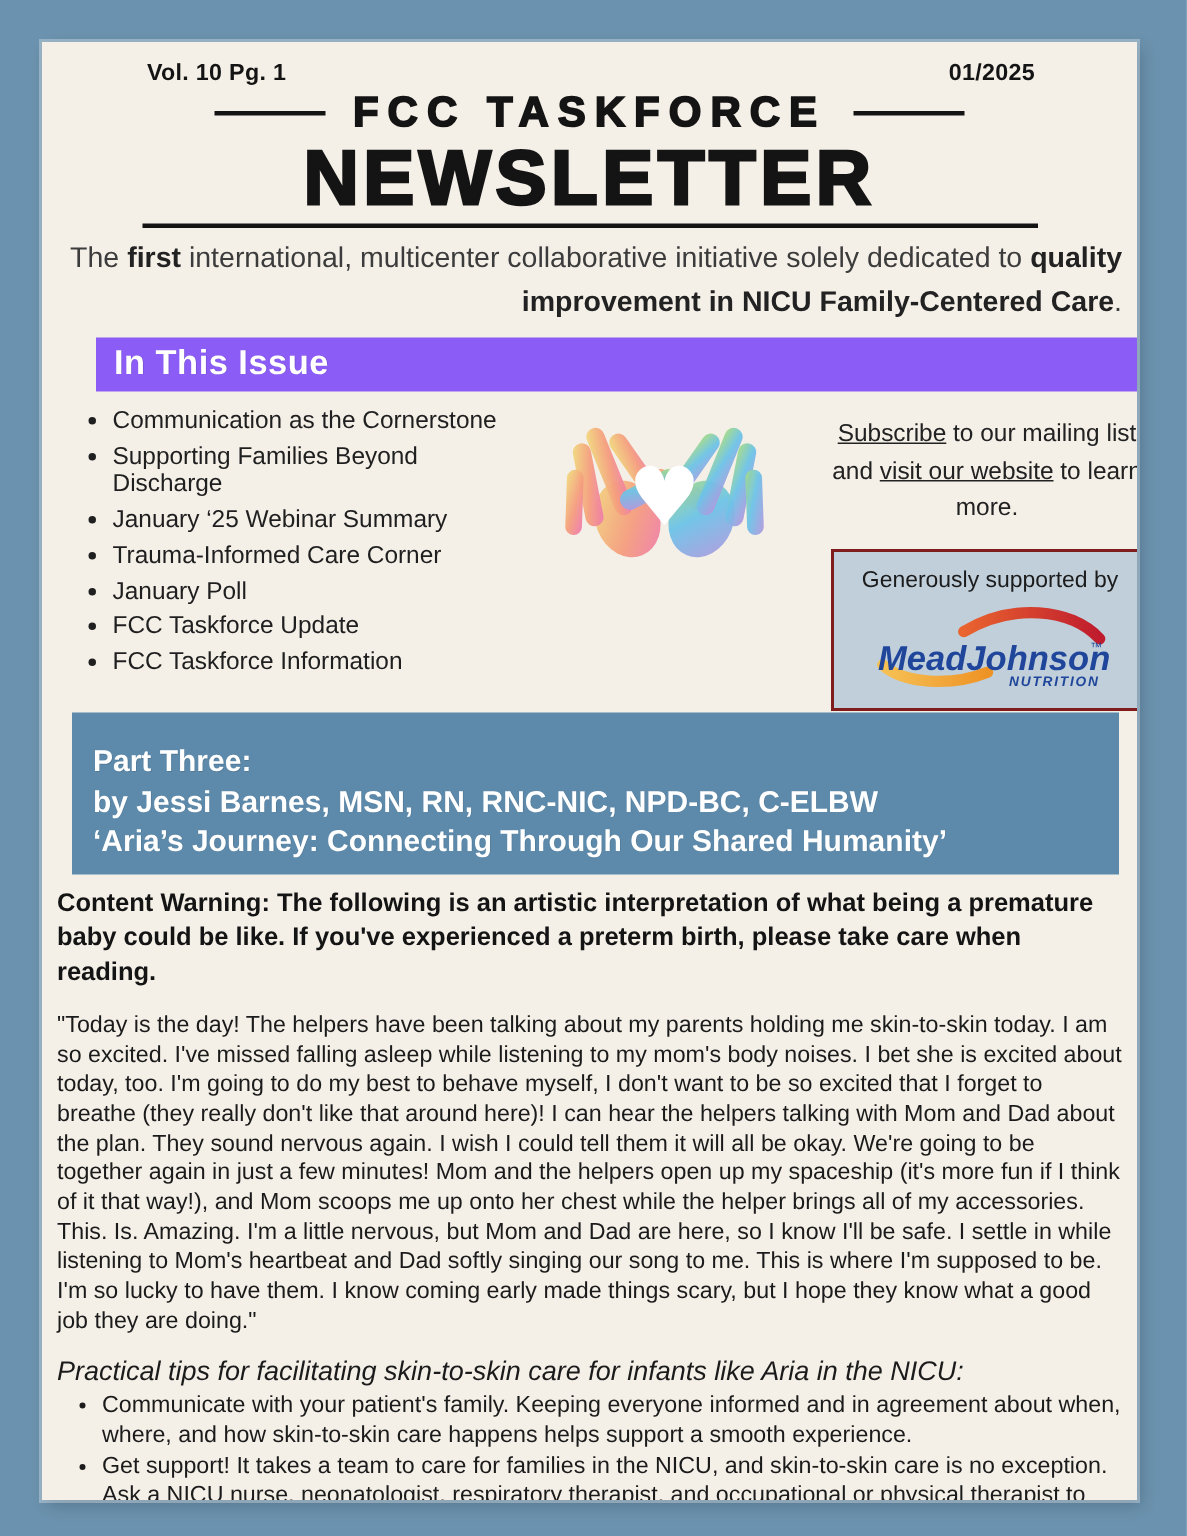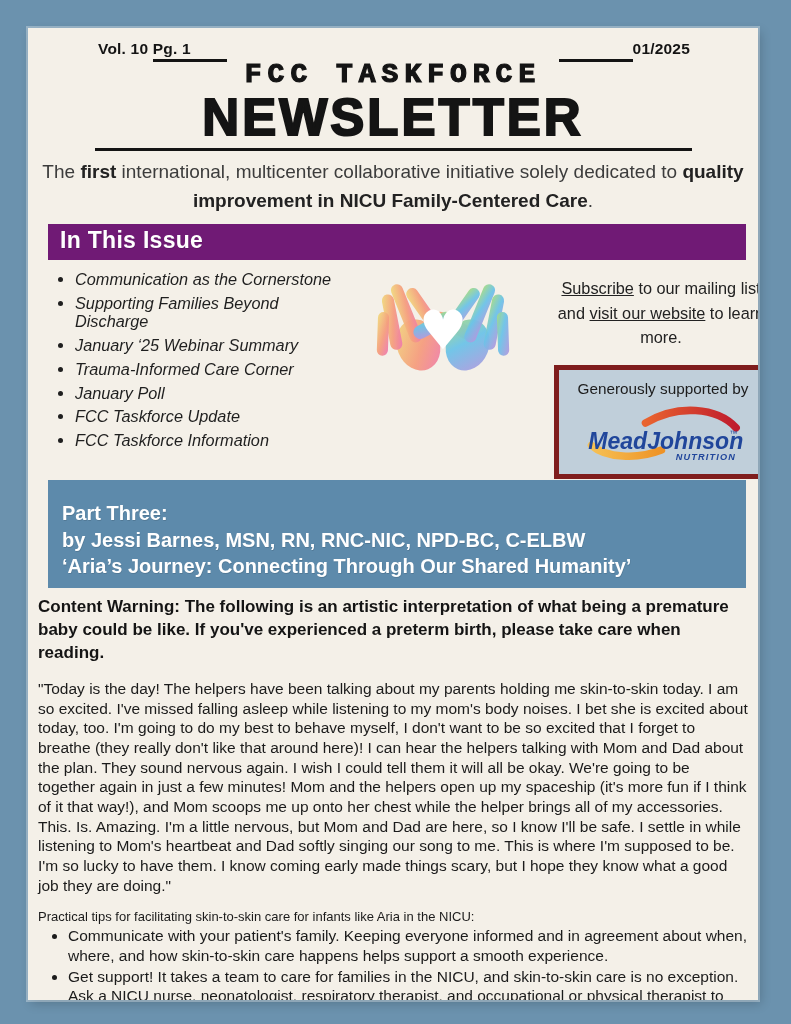--- a/index.html
+++ b/index.html
@@ -9,54 +9,54 @@
     font-family:"Liberation Sans", sans-serif; color:#1b1b1b; overflow:hidden;
   }
   .sheet {
     position:absolute; left:28px; top:28px; right:33px; bottom:24px;
     background:#f4f0e8; padding:8px 10px 6px 10px; overflow:hidden;
     box-shadow:0 0 0 2px rgba(235,240,244,0.35), 3px 4px 10px rgba(0,0,0,0.18);
   }
   
   .mast-top { display:flex; justify-content:space-between; padding:4px 58px 0 60px;
     font-weight:bold; font-size:15.5px; letter-spacing:0.2px; color:#141414; }
-  .kicker-row { display:flex; align-items:flex-start; justify-content:center; gap:18px; margin-top:1px;font-family:Liberation Mono, monospace; }
+  .kicker-row { display:flex; align-items:center; justify-content:center; gap:18px; margin-top:1px; }
   .kicker-line { width:74px; height:3px; background:#141414; }
   .kicker { font-size:28px; font-weight:900; letter-spacing:6px; color:#141414;
     -webkit-text-stroke:1.2px #141414; }
   .newsletter { text-align:center; font-size:51px; line-height:0.98; font-weight:900;
     letter-spacing:3px; color:#141414; -webkit-text-stroke:2px #141414; margin-top:3px; }
   .mast-rule { height:3.5px; background:#141414; width:597px; margin:5px auto 7px; }
-  .tagline { text-align:center; font-size:19px; color:#3c3c3c; line-height:1.5; font-weight:400; }
+  .tagline { text-align:right; font-size:19px; color:#3c3c3c; line-height:1.5; font-weight:400; }
   .tagline b { color:#222; }
   
-  .issue-bar { margin:9px 0 0 10px; width:calc(100% - 12px); background:#701a75;
+  .issue-bar { margin:9px 0 0 26px; width:calc(100% - 12px); background:#8b5cf6;
     color:#fff; font-weight:800; font-size:23px; letter-spacing:0.3px;
     padding:3px 12px 6px; text-shadow:0.5px 0.5px 0 rgba(0,0,0,0.15); }
   .band { display:grid; grid-template-columns:300px 190px 1fr; padding:7px 0 0 10px; min-height:160px; }
   .issue-list { margin-top:3px; padding-left:27px; }
-  .issue-list li { font-size:16.3px; line-height:1.12; margin-bottom:5.5px; color:#1f1f1f;font-style:italic; }
+  .issue-list li { font-size:16.3px; line-height:1.12; margin-bottom:5.5px; color:#1f1f1f; }
   
   .logo-col { display:flex; flex-direction:column; align-items:center; padding-top:2px; }
   .logo-text1 { font-size:15px; font-weight:700; color:#6e6e6e; letter-spacing:0.3px; margin-top:2px; }
   .logo-text2 { font-size:28px; font-weight:800; color:#6e6e6e; letter-spacing:1.5px; line-height:1; }
   
   .right-col { padding:9px 2px 0 10px; text-align:center; font-size:16.3px; line-height:1.5; color:#222; }
   .link { text-decoration:underline; color:inherit; cursor:pointer; }
-  .sponsor-box { margin:15px 2px 0 6px; background:#c0cfda; border:5px solid #7f1d1d; padding:8px 6px 8px; }
+  .sponsor-box { margin:15px 2px 0 6px; background:#c0cfda; border:2px solid #7f1d1d; padding:8px 6px 8px; }
   .sponsor-label { font-size:15.3px; color:#1c1c1c; text-align:center; }
   .mj-logo { display:block; margin:3px auto 0; }
   
   .feature-banner { margin:1px 0 0 10px; width:calc(100% - 12px); background:#5d8aab; color:#fff;
     padding:20px 14px 8px; font-weight:800; font-size:20px; line-height:1.34;
     text-shadow:0.5px 0.5px 0 rgba(0,0,0,0.12); }
   
   .warning { font-weight:700; font-size:17px; line-height:1.35; margin:8px 0 0 0; color:#141414; }
   .body-text { font-size:15.5px; line-height:1.27; margin-top:14px; color:#1b1b1b; }
-  .tips-intro { font-size:13px; margin-top:14px; color:#1b1b1b; }
+  .tips-intro { font-size:18px; margin-top:14px; color:#1b1b1b;font-style:italic; }
   .tips-list { margin-top:2px; padding-left:30px; }
   .tips-list li { font-size:15.5px; line-height:1.27; margin-bottom:1px; color:#1b1b1b; }
 </style>
 </head>
 <body>
 
 <div class="page">
   <div class="sheet">
 
     <div class="mast-top">

